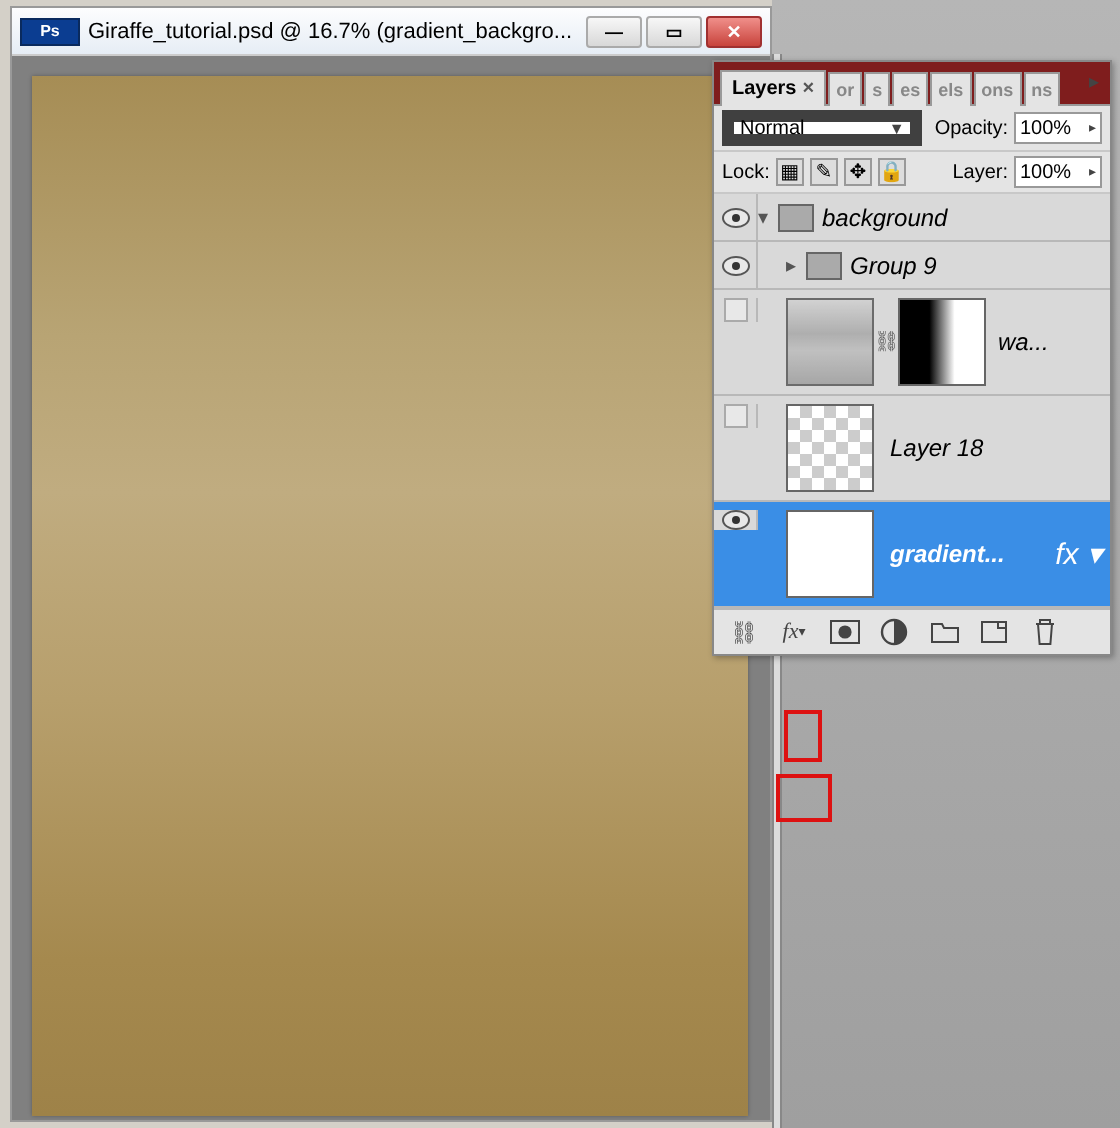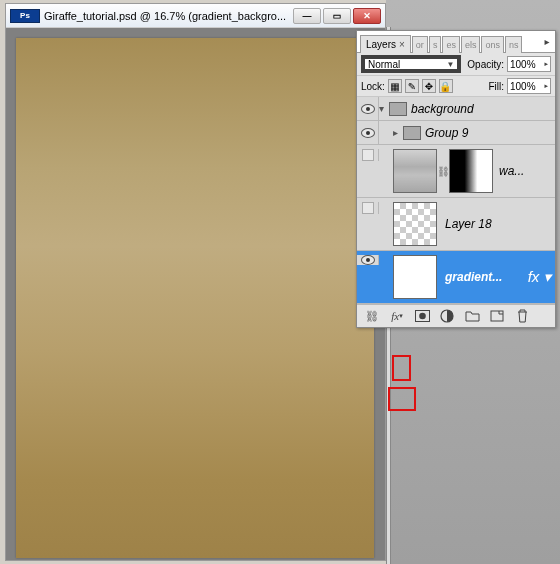--- a/index.html
+++ b/index.html
@@ -16,27 +16,27 @@
     .win-btn.close { background: linear-gradient(#f08f8a, #c8433c); color: #fff; border-color: #a03030; }
     .doc-canvas-wrap { position: absolute; top: 24px; left: 0; right: 0; bottom: 0; background: #808080; }
     .doc-canvas { position: absolute; left: 10px; top: 10px; width: 358px; height: 520px; background: linear-gradient(180deg, #a68d55 0%, #b8a474 25%, #c0ac80 40%, #b79f6c 60%, #a5894e 85%, #9e8248 100%); box-shadow: 0 0 2px rgba(0,0,0,.3); }
     
     
     .right-gray { position: absolute; left: 386px; top: 0; right: 0; bottom: 0; background: linear-gradient(#b6b6b6, #9f9f9f); }
     .right-divider { position: absolute; left: 386px; top: 27px; bottom: 0; width: 5px; background: #dcdcdc; border-left: 1px solid #888; border-right: 1px solid #888; }
     
     
     .panel { position: absolute; left: 356px; top: 30px; width: 200px; background: #e4e4e4; border: 1px solid #888; box-shadow: 1px 1px 3px rgba(0,0,0,.3); }
-    .panel-tabs { display: flex; align-items: flex-end; height: 22px; background: #ffffff; border-bottom: 1px solid #999; padding-left: 3px; }
+    .panel-tabs { display: flex; align-items: flex-end; height: 22px; background: #7f1d1d; border-bottom: 1px solid #999; padding-left: 3px; font-weight: bold; }
     .panel-tab { font-size: 10px; padding: 3px 5px 3px 5px; border: 1px solid #999; border-bottom: none; background: #e4e4e4; margin-right: 1px; color: #555; position: relative; top: 1px; }
     .panel-tab.active { background: #e4e4e4; color: #000; z-index: 1; }
     .panel-tab .x { font-family: Arial; margin-left: 3px; color: #555; }
     .panel-tab.sm { padding: 3px 3px; font-size: 9px; color: #888; }
     .panel-row { display: flex; align-items: center; padding: 2px 4px; font-size: 10px; border-bottom: 1px solid #c8c8c8; }
-    .blend-select { flex: 1; border: 4px solid #404040; background: #fff; font-size: 10px; height: 18px; padding: 0 3px; display: flex; align-items: center; justify-content: space-between; }
+    .blend-select { flex: 1; border: 6px solid #404040; background: #fff; font-size: 10px; height: 18px; padding: 0 3px; display: flex; align-items: center; justify-content: space-between; }
     .opacity-label, .fill-label { margin-left: 6px; margin-right: 3px; }
     .pct-box { width: 44px; border: 1px solid #999; background: #fff; font-size: 10px; padding: 0 2px; height: 16px; display: flex; align-items: center; justify-content: space-between; }
     .pct-box .tri { font-size: 7px; color: #444; }
     .sm-icon { width: 14px; height: 14px; border: 1px solid #999; margin-left: 3px; display: inline-flex; align-items: center; justify-content: center; font-size: 10px; background: #ddd; }
     
     .layers-body { background: #d9d9d9; }
     .layer-row { display: flex; align-items: center; border-bottom: 1px solid #b8b8b8; min-height: 24px; }
     .vis-col { width: 22px; height: 100%; display: flex; align-items: center; justify-content: center; border-right: 1px solid #b8b8b8; }
     .eye { width: 14px; height: 10px; border: 1px solid #555; border-radius: 50%; position: relative; background: #e8e8e8; }
     .eye::after { content: ''; position: absolute; width: 4px; height: 4px; background: #333; border-radius: 50%; left: 4px; top: 2px; }
@@ -114,21 +114,21 @@
       </div>
     </div>
 
     <div class="panel-row">
       <span>Lock:</span>
       <span class="sm-icon">▦</span>
       <span class="sm-icon">✎</span>
       <span class="sm-icon">✥</span>
       <span class="sm-icon">🔒</span>
       <span style="flex:1"></span>
-      <span class="fill-label">Fill:</span>
+      <span class="fill-label">Layer:</span>
       <div class="pct-box">
         <span>100%</span>
           <span class="tri">▸</span>
       </div>
     </div>
 
     <div class="layers-body">
 
       <div class="layer-row" style="height:24px;">
         <div class="vis-col">

